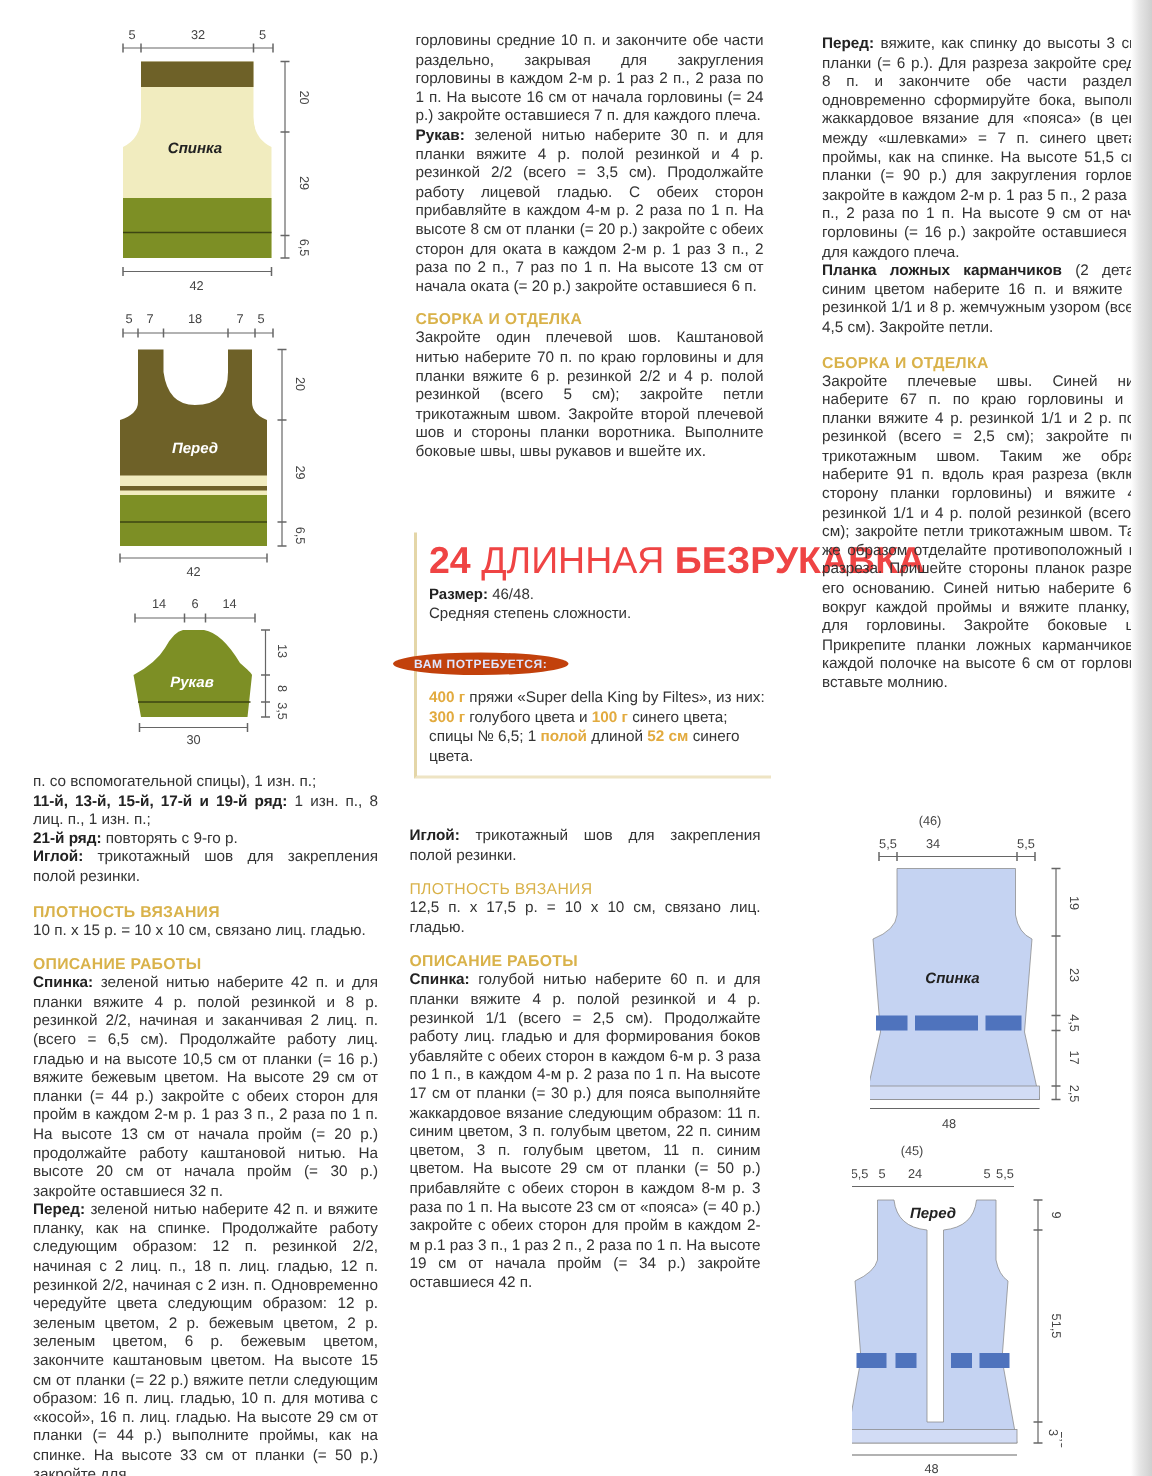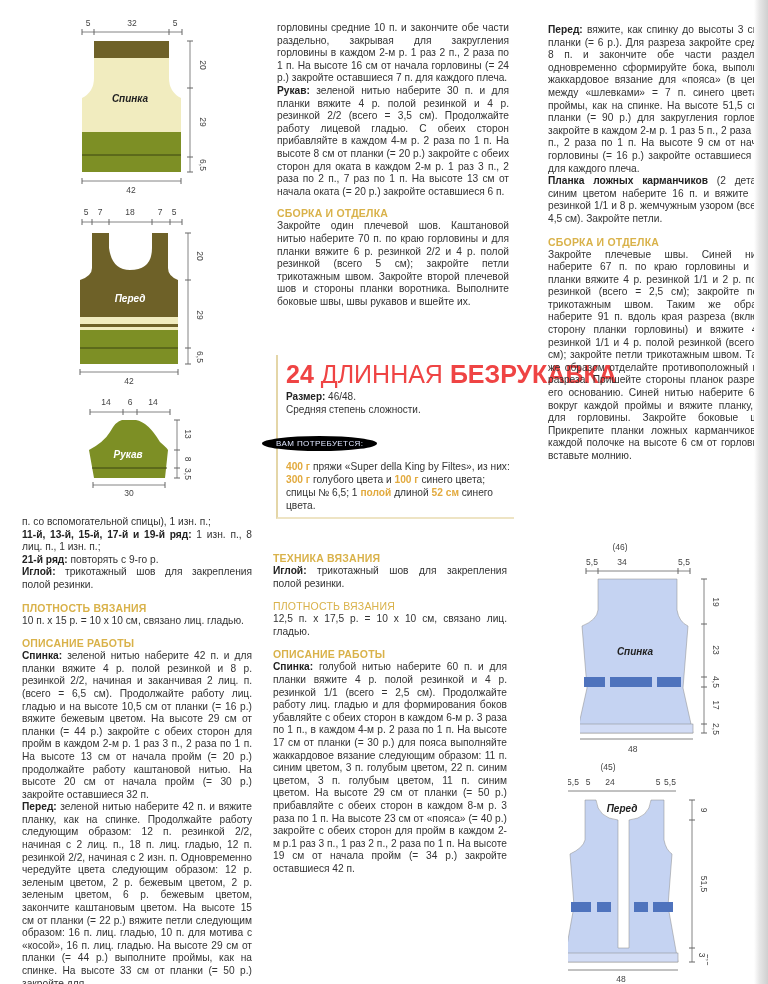--- a/index.html
+++ b/index.html
@@ -13,22 +13,22 @@
   .diag{position:absolute;}
   .diag svg{display:block;}
   .dim{font-size:8.5px;fill:#444;font-family:"Liberation Sans",sans-serif;}
   .lbl{font-size:10px;font-weight:bold;font-style:italic;font-family:"Liberation Sans",sans-serif;}
   .sidebar-strip{position:absolute;right:0;top:0;width:14px;height:984px;
        background:linear-gradient(to right,#fff,#e6e6e6 40%,#cfcfcf);}
   .box{position:absolute;left:276px;top:355px;width:236px;height:162px;
        border-left:2px solid #e4d6a8;border-bottom:2px solid #eee4c4;}
   .title{font-size:25px;color:#ef4444;line-height:22px;margin:0 0 6px 8px;white-space:nowrap;}
   .title .bold{font-weight:bold;}
-  .need{display:inline-block;background:#000000;color:#dfe6ff;font-size:8px;
-        padding:3px 14px;border-radius:50%;letter-spacing:0.4px;margin-left:-16px;}
+  .need{display:inline-block;background:#c2410c;color:#dfe6ff;font-size:8px;
+        padding:3px 14px;border-radius:50%;letter-spacing:0.4px;margin-left:-16px;font-weight:bold;}
   .hl{color:#e2aa3e;font-weight:bold;text-align:right;}
 </style>
 </head>
 <body>
 
 <div class="diag" style="left:70px;top:10px;">
   <svg width="150" height="185" viewBox="0 0 150 185">
     <line x1="12" y1="22" x2="112" y2="22" stroke="#666" stroke-width="0.8"></line>
     <line x1="12" y1="19" x2="12" y2="25" stroke="#666"></line>
       <line x1="24" y1="19" x2="24" y2="25" stroke="#666"></line>
@@ -151,21 +151,20 @@
   </div>
   <div style="margin-top:16px;">
     <span class="need">ВАМ ПОТРЕБУЕТСЯ:</span>
   </div>
   <p style="margin:10px 0 0 8px;font-size:10.2px;line-height:12.8px;">
     <span class="hl">400 г</span><span> пряжи «Super della King by Filtes», из них: </span><span class="hl">300 г</span><span> голубого цвета и </span><span class="hl">100 г</span><span> синего цвета; спицы № 6,5; 1 </span><span class="hl">полой</span><span> длиной </span><span class="hl">52 см</span><span> синего цвета.</span>
   </p>
 </div>
 
 <div class="col" style="left:273px;top:552px;width:234px;">
-  <div class="hd" style="margin-top:0;">ТЕХНИКА ВЯЗАНИЯ</div>
   <p><span class="b">Иглой:</span><span> трикотажный шов для закрепления полой резинки.</span></p>
   <div class="hd lt" style="margin-top:10px;">ПЛОТНОСТЬ ВЯЗАНИЯ</div>
   <p>12,5 п. х 17,5 р. = 10 х 10 см, связано лиц. гладью.</p>
   <div class="hd" style="margin-top:10px;">ОПИСАНИЕ РАБОТЫ</div>
   <p><span class="b">Спинка:</span><span> голубой нитью наберите 60 п. и для планки вяжите 4 р. полой резинкой и 4 р. резинкой 1/1 (всего = 2,5 см). Продолжайте работу лиц. гладью и для формирования боков убавляйте с обеих сторон в каждом 6-м р. 3 раза по 1 п., в каждом 4-м р. 2 раза по 1 п. На высоте 17 см от планки (= 30 р.) для пояса выполняйте жаккардовое вязание следующим образом: 11 п. синим цветом, 3 п. голубым цветом, 22 п. синим цветом, 3 п. голубым цветом, 11 п. синим цветом. На высоте 29 см от планки (= 50 р.) прибавляйте с обеих сторон в каждом 8-м р. 3 раза по 1 п. На высоте 23 см от «пояса» (= 40 р.) закройте с обеих сторон для пройм в каждом 2-м р.1 раз 3 п., 1 раз 2 п., 2 раза по 1 п. На высоте 19 см от начала пройм (= 34 р.) закройте оставшиеся 42 п.</span></p>
 </div>
 
 <div class="col" style="left:548px;top:24px;width:226px;">
   <p><span class="b">Перед:</span><span> вяжите, как спинку до высоты 3 см от планки (= 6 р.). Для разреза закройте средние 8 п. и закончите обе части раздельно; одновременно сформируйте бока, выполните жаккардовое вязание для «пояса» (в центре между «шлевками» = 7 п. синего цвета) и проймы, как на спинке. На высоте 51,5 см от планки (= 90 р.) для закругления горловины закройте в каждом 2-м р. 1 раз 5 п., 2 раза по 2 п., 2 раза по 1 п. На высоте 9 см от начала горловины (= 16 р.) закройте оставшиеся 6 п. для каждого плеча.</span></p>
   <p><span class="b">Планка ложных карманчиков</span><span> (2 детали): синим цветом наберите 16 п. и вяжите 2 р. резинкой 1/1 и 8 р. жемчужным узором (всего = 4,5 см). Закройте петли.</span></p>

